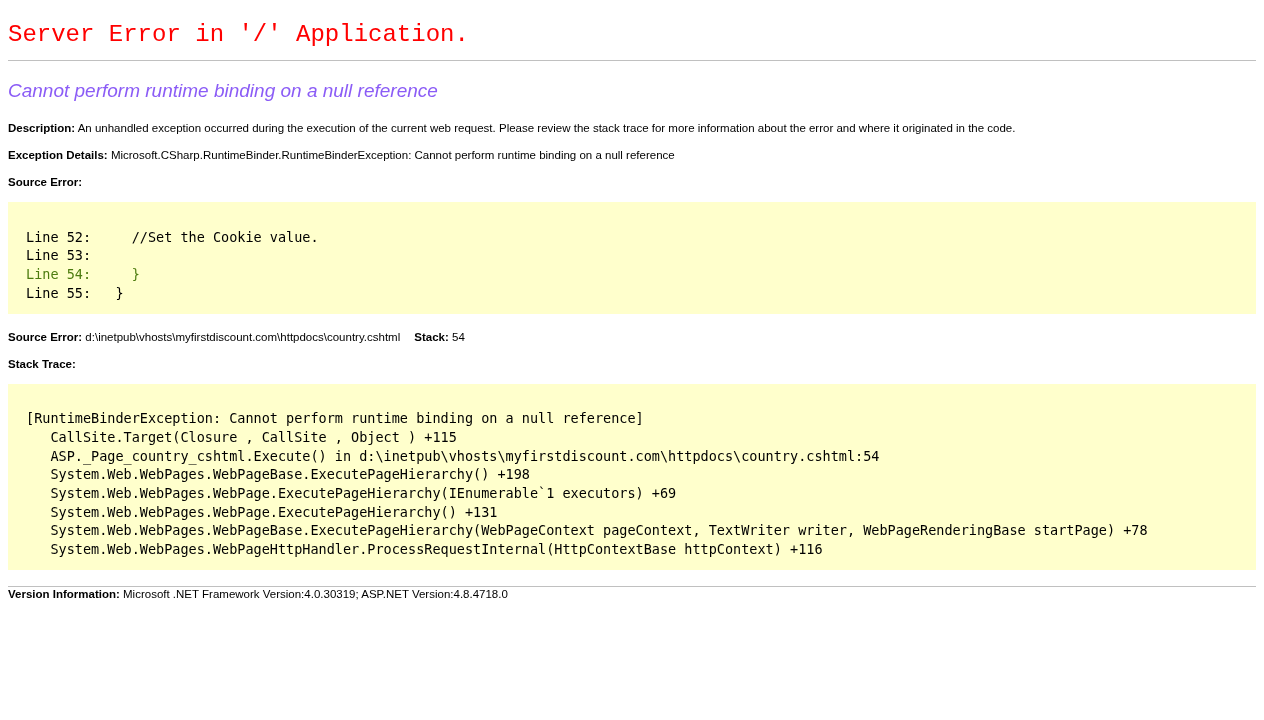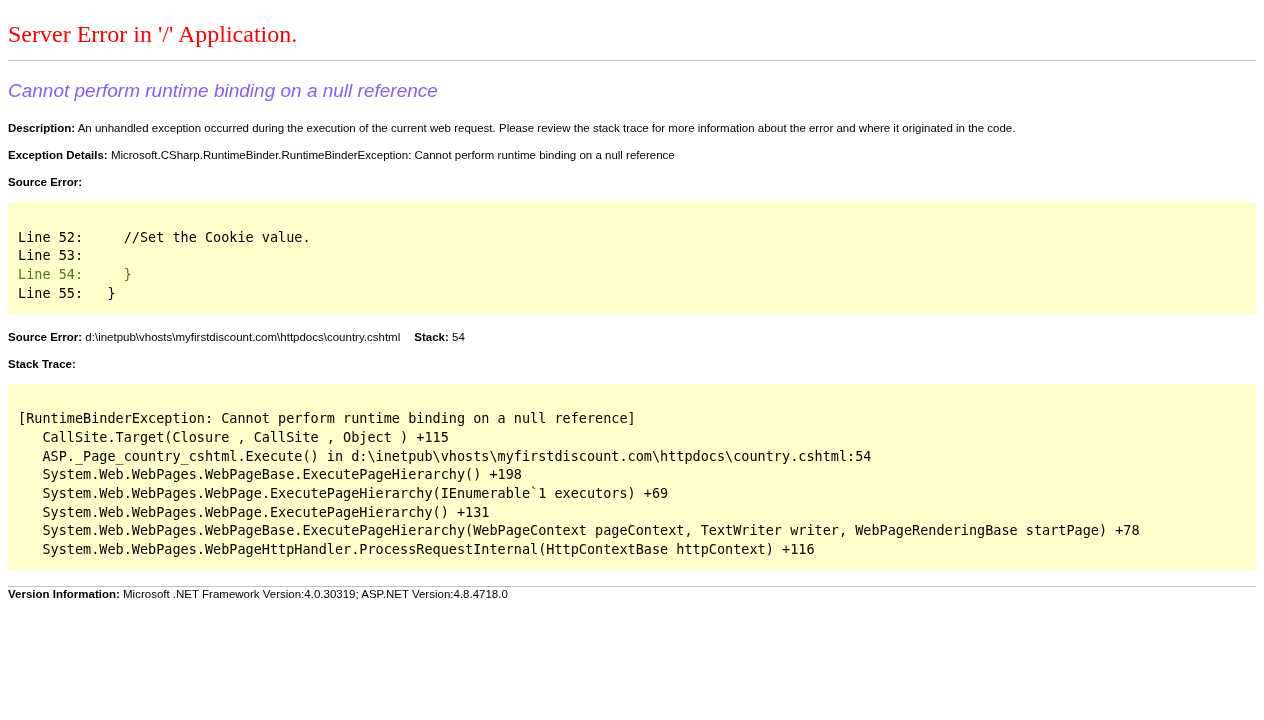--- a/index.html
+++ b/index.html
@@ -6,21 +6,21 @@
   html, body { background: #ffffff; }
   body {
     margin: 8px;
     width: 1248px;
     font-family: "Liberation Sans", sans-serif;
     font-weight: normal;
     font-size: 11.5px;
     color: #000000;
   }
   h1.page-title {
-    font-family: Liberation Serif, serif;
+    font-family: Liberation Mono, monospace;
     font-weight: normal;
     font-size: 24px;
     color: #ff0000;
     margin: 13px 0 12px 0;
   }
   hr.rule {
     border: none;
     border-top: 1px solid #c0c0c0;
     height: 1px;
     margin: 0;
@@ -36,20 +36,21 @@
   }
   p.infoline {
     margin: 0 0 13px 0;
     line-height: 14px;
   }
   p.infoline b { font-weight: bold; }
   .codebox {
     background: #ffffcc;
     width: 100%;
     margin: 13px 0 16px 0;
+    padding-left: 8px;
   }
   .codebox pre {
     font-family: "DejaVu Sans Mono", monospace;
     font-size: 13.5px;
     line-height: 18.7px;
     margin: 0;
     padding: 7px 7px 11px 10px;
     white-space: pre;
   }
   .code-line { min-height: 18.7px; white-space: pre; }

